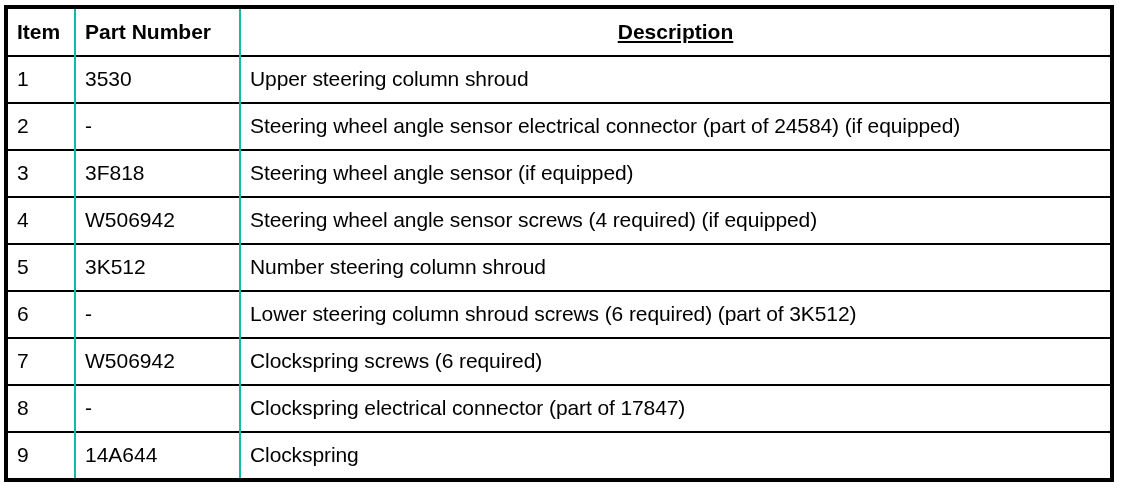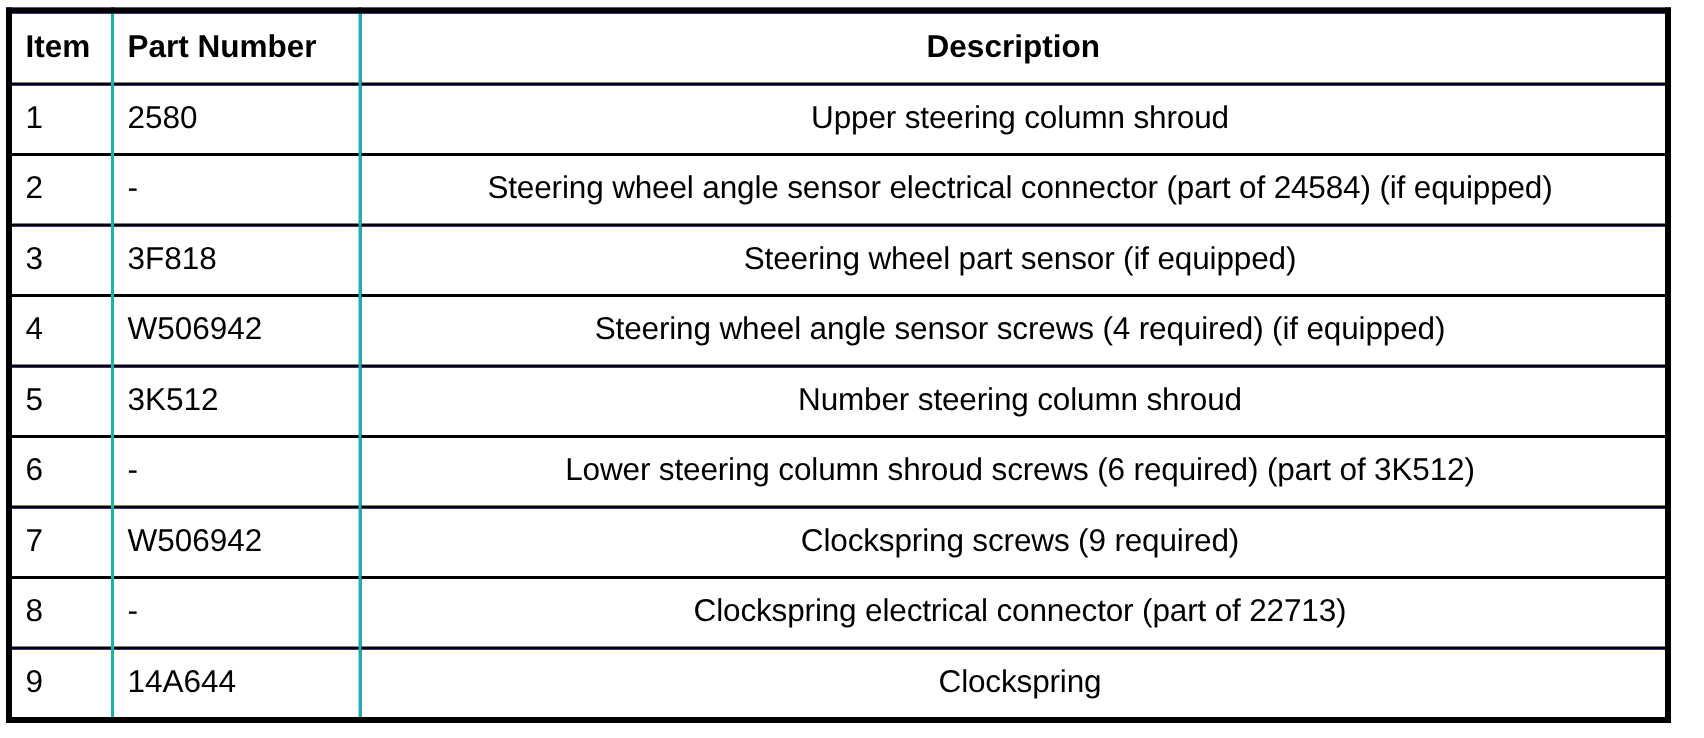--- a/index.html
+++ b/index.html
@@ -61,31 +61,32 @@
     border-left: none;
   }
 
   .parts-table thead th {
     font-weight: bold;
     height: 46px;
   }
   .parts-table thead th.th-desc {
     text-align: center;
     padding-left: 0;
+    text-decoration: underline;
   }
   .parts-table thead th.th-item,
   .parts-table thead th.th-part {
     text-align: left;
   }
 
   .parts-table tbody td {
     font-weight: normal;
   }
 
-  .cell-desc { letter-spacing: -0.1px; text-align: center; }
+  .cell-desc { letter-spacing: -0.1px; }
 </style>
 </head>
 <body>
 
 <div class="page">
 
   <table class="parts-table">
     <colgroup>
       <col class="col-item">
       <col class="col-part">
@@ -94,57 +95,57 @@
     <thead>
       <tr>
         <th class="th-item">Item</th>
         <th class="th-part">Part Number</th>
         <th class="th-desc">Description</th>
       </tr>
     </thead>
     <tbody>
       <tr>
         <td class="cell-item">1</td>
-        <td class="cell-part">2580</td>
+        <td class="cell-part">3530</td>
         <td class="cell-desc">Upper steering column shroud</td>
       </tr>
       <tr>
         <td class="cell-item">2</td>
         <td class="cell-part">-</td>
         <td class="cell-desc">Steering wheel angle sensor electrical connector (part of 24584) (if equipped)</td>
       </tr>
       <tr>
         <td class="cell-item">3</td>
         <td class="cell-part">3F818</td>
-        <td class="cell-desc">Steering wheel part sensor (if equipped)</td>
+        <td class="cell-desc">Steering wheel angle sensor (if equipped)</td>
       </tr>
       <tr>
         <td class="cell-item">4</td>
         <td class="cell-part">W506942</td>
         <td class="cell-desc">Steering wheel angle sensor screws (4 required) (if equipped)</td>
       </tr>
       <tr>
         <td class="cell-item">5</td>
         <td class="cell-part">3K512</td>
         <td class="cell-desc">Number steering column shroud</td>
       </tr>
       <tr>
         <td class="cell-item">6</td>
         <td class="cell-part">-</td>
         <td class="cell-desc">Lower steering column shroud screws (6 required) (part of 3K512)</td>
       </tr>
       <tr>
         <td class="cell-item">7</td>
         <td class="cell-part">W506942</td>
-        <td class="cell-desc">Clockspring screws (9 required)</td>
+        <td class="cell-desc">Clockspring screws (6 required)</td>
       </tr>
       <tr>
         <td class="cell-item">8</td>
         <td class="cell-part">-</td>
-        <td class="cell-desc">Clockspring electrical connector (part of 22713)</td>
+        <td class="cell-desc">Clockspring electrical connector (part of 17847)</td>
       </tr>
       <tr>
         <td class="cell-item">9</td>
         <td class="cell-part">14A644</td>
         <td class="cell-desc">Clockspring</td>
       </tr>
     </tbody>
   </table>
 
 </div>

